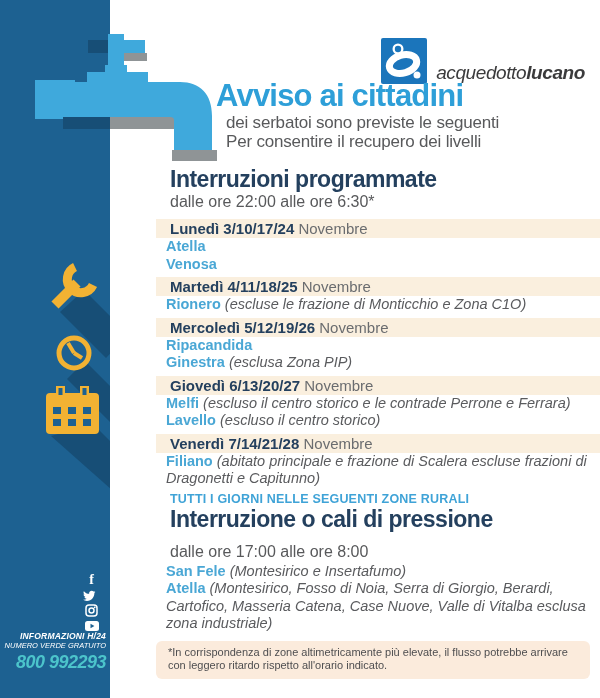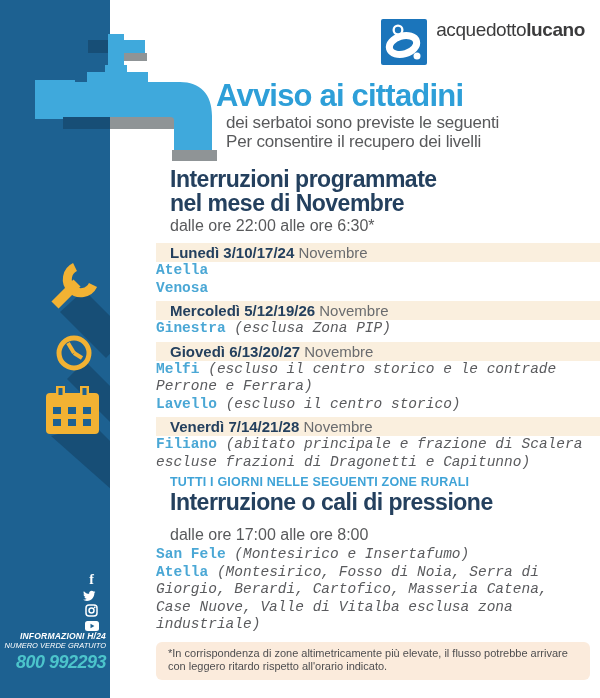--- a/index.html
+++ b/index.html
@@ -23,21 +23,21 @@
   }
   .info-l1{font-size:8.5px;font-weight:bold;letter-spacing:.2px;}
   .info-l2{font-size:7.5px;}
   .phone{
     position:absolute;left:0;top:652px;width:106px;text-align:right;
     color:#4CC4CB;font-weight:bold;font-style:italic;font-size:18px;letter-spacing:-0.5px;
   }
   
   .faucet{position:absolute;left:30px;top:28px;}
   
-  .logo{position:absolute;top:19px;right:15px;display:flex;align-items:flex-start;}
+  .logo{position:absolute;top:38px;right:15px;display:flex;align-items:flex-end;font-style:italic;}
   .logo-square{width:46px;height:46px;background:#1B75BB;border-radius:2px;margin-right:9px;}
   .logo-text{font-size:19px;color:#3B3B3C;letter-spacing:-0.4px;}
   .logo-text .bold{font-weight:bold;}
   
   .content{position:absolute;left:156px;top:0;width:434px;}
   .title{
     margin:80px 0 2px 60px;
     color:#2E9FD8;font-weight:bold;font-size:31px;line-height:31px;letter-spacing:-0.8px;
   }
   .subtitle{margin-left:70px;color:#58595B;font-size:17px;line-height:19px;letter-spacing:-0.2px;}
@@ -46,21 +46,21 @@
     font-size:23px;line-height:24px;letter-spacing:-0.5px;
   }
   .time-note{margin:2px 0 8px 14px;color:#58595B;font-size:16px;line-height:18px;}
   .day{margin-bottom:4px;}
   .day-header{
     background:#FAEFDE;width:447px;box-sizing:border-box;
     padding:2px 6px 2px 14px;font-size:15px;line-height:15px;
   }
   .dh-strong{color:#24405E;font-weight:bold;}
   .dh-month{color:#6A6C6F;}
-  .town{margin-left:0;font-size:14.5px;line-height:17.5px;font-family:Liberation Mono, monospace;}
+  .town{margin-left:10px;font-size:14.5px;line-height:17.5px;}
   .town-name{color:#4AA7D5;font-weight:bold;}
   .town-note{color:#5A5B5E;font-style:italic;}
   .kicker{
     margin:4px 0 1px 14px;color:#3FA3D7;font-weight:bold;
     font-size:12.5px;line-height:14px;letter-spacing:.2px;
   }
   .pressure-heading{
     margin:0 0 11px 14px;color:#24405E;font-weight:bold;
     font-size:23px;line-height:25px;letter-spacing:-0.5px;
   }
@@ -167,39 +167,46 @@
 </div>
 
 <div class="content">
 
   <div class="title">Avviso ai cittadini</div>
   <div class="subtitle">dei serbatoi sono previste le seguenti</div>
   <div class="subtitle">Per consentire il recupero dei livelli</div>
 
   <div class="sched-heading">
     <div>Interruzioni programmate</div>
-    <div>nel mese di Novembre</div>
   </div>
   <div class="time-note">dalle ore 22:00 alle ore 6:30*</div>
 
   <div class="day">
     <div class="day-header">
       <span class="dh-strong"><span>Lunedì</span> <span>3/10/17/24</span></span>
       <span class="dh-month">Novembre</span>
     </div>
     <div class="town"><span class="town-name">Atella</span></div>
     <div class="town"><span class="town-name">Venosa</span></div>
   </div>
 
+  <div class="day">
+    <div class="day-header">
+      <span class="dh-strong"><span>Martedì</span> <span>4/11/18/25</span></span>
+      <span class="dh-month">Novembre</span>
+    </div>
+    <div class="town"><span class="town-name">Rionero</span> <span class="town-note">(escluse le frazione di Monticchio e Zona C1O)</span></div>
+  </div>
 
   <div class="day">
     <div class="day-header">
       <span class="dh-strong"><span>Mercoledì</span> <span>5/12/19/26</span></span>
       <span class="dh-month">Novembre</span>
     </div>
+    <div class="town"><span class="town-name">Ripacandida</span></div>
     <div class="town"><span class="town-name">Ginestra</span> <span class="town-note">(esclusa Zona PIP)</span></div>
   </div>
 
   <div class="day">
     <div class="day-header">
       <span class="dh-strong"><span>Giovedì</span> <span>6/13/20/27</span></span>
       <span class="dh-month">Novembre</span>
     </div>
     <div class="town"><span class="town-name">Melfi</span> <span class="town-note">(escluso il centro storico e le contrade Perrone e Ferrara)</span></div>
     <div class="town"><span class="town-name">Lavello</span> <span class="town-note">(escluso il centro storico)</span></div>

